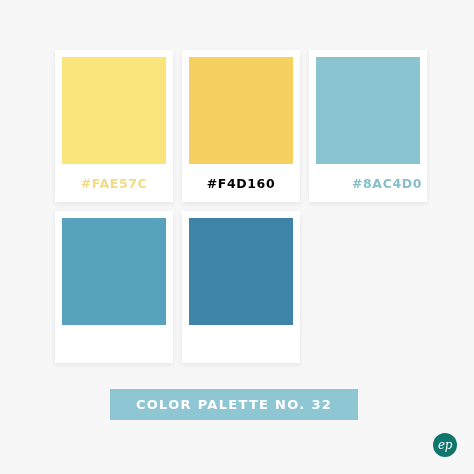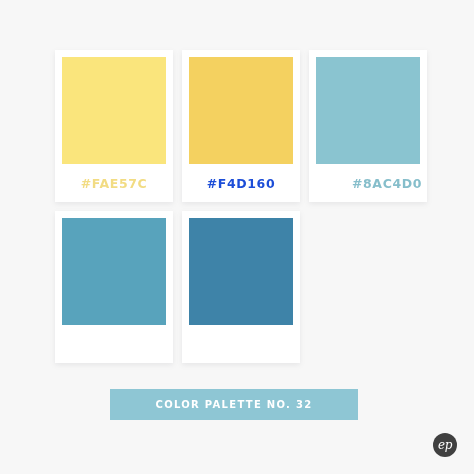--- a/index.html
+++ b/index.html
@@ -74,21 +74,21 @@
     width: 248px;
     height: 31px;
     background: #8ec6d4;
     display: flex;
     align-items: center;
     justify-content: center;
   }
 
   #title-banner-text {
     color: #ffffff;
-    font-size: 10px;
+    font-size: 13px;
     font-weight: bold;
     letter-spacing: 1.3px;
     font-family: "DejaVu Sans", sans-serif;
     white-space: nowrap;
   }
 
   
   #logo {
     position: absolute;
     right: 17px;
@@ -117,21 +117,21 @@
 
   <div id="palette-grid">
 
     <div class="swatch-card" style="background: rgb(255, 255, 255);">
       <div class="swatch-color" style="background: rgb(250, 229, 124);"></div>
       <div class="swatch-label" style="color: rgb(242, 220, 131);">#FAE57C</div>
     </div>
 
     <div class="swatch-card" style="background: rgb(255, 255, 255);">
       <div class="swatch-color" style="background: rgb(244, 209, 96);"></div>
-      <div class="swatch-label" style="color: #1d4ed8;">#F4D160</div>
+      <div class="swatch-label" style="color: #000000;">#F4D160</div>
     </div>
 
     <div class="swatch-card" style="background: rgb(255, 255, 255);">
       <div class="swatch-color" style="background: rgb(138, 196, 208);"></div>
       <div class="swatch-label" style="color: rgb(134, 190, 203); margin-left: 38px;">#8AC4D0</div>
     </div>
 
     <div class="swatch-card" style="background: rgb(255, 255, 255);">
       <div class="swatch-color" style="background: rgb(88, 163, 188);"></div>
     </div>
@@ -140,17 +140,17 @@
       <div class="swatch-color" style="background: rgb(62, 131, 168);"></div>
     </div>
 
 
   </div>
 
   <div id="title-banner" style="background: rgb(142, 198, 212);">
     <span id="title-banner-text" style="color: rgb(255, 255, 255);">COLOR PALETTE NO. 32</span>
   </div>
 
-  <div id="logo" style="background: #404040;">
+  <div id="logo" style="background: #0f766e;">
     <span id="logo-text" style="color: rgb(255, 255, 255);">ep</span>
   </div>
 
 </div>
 
 </body></html>

